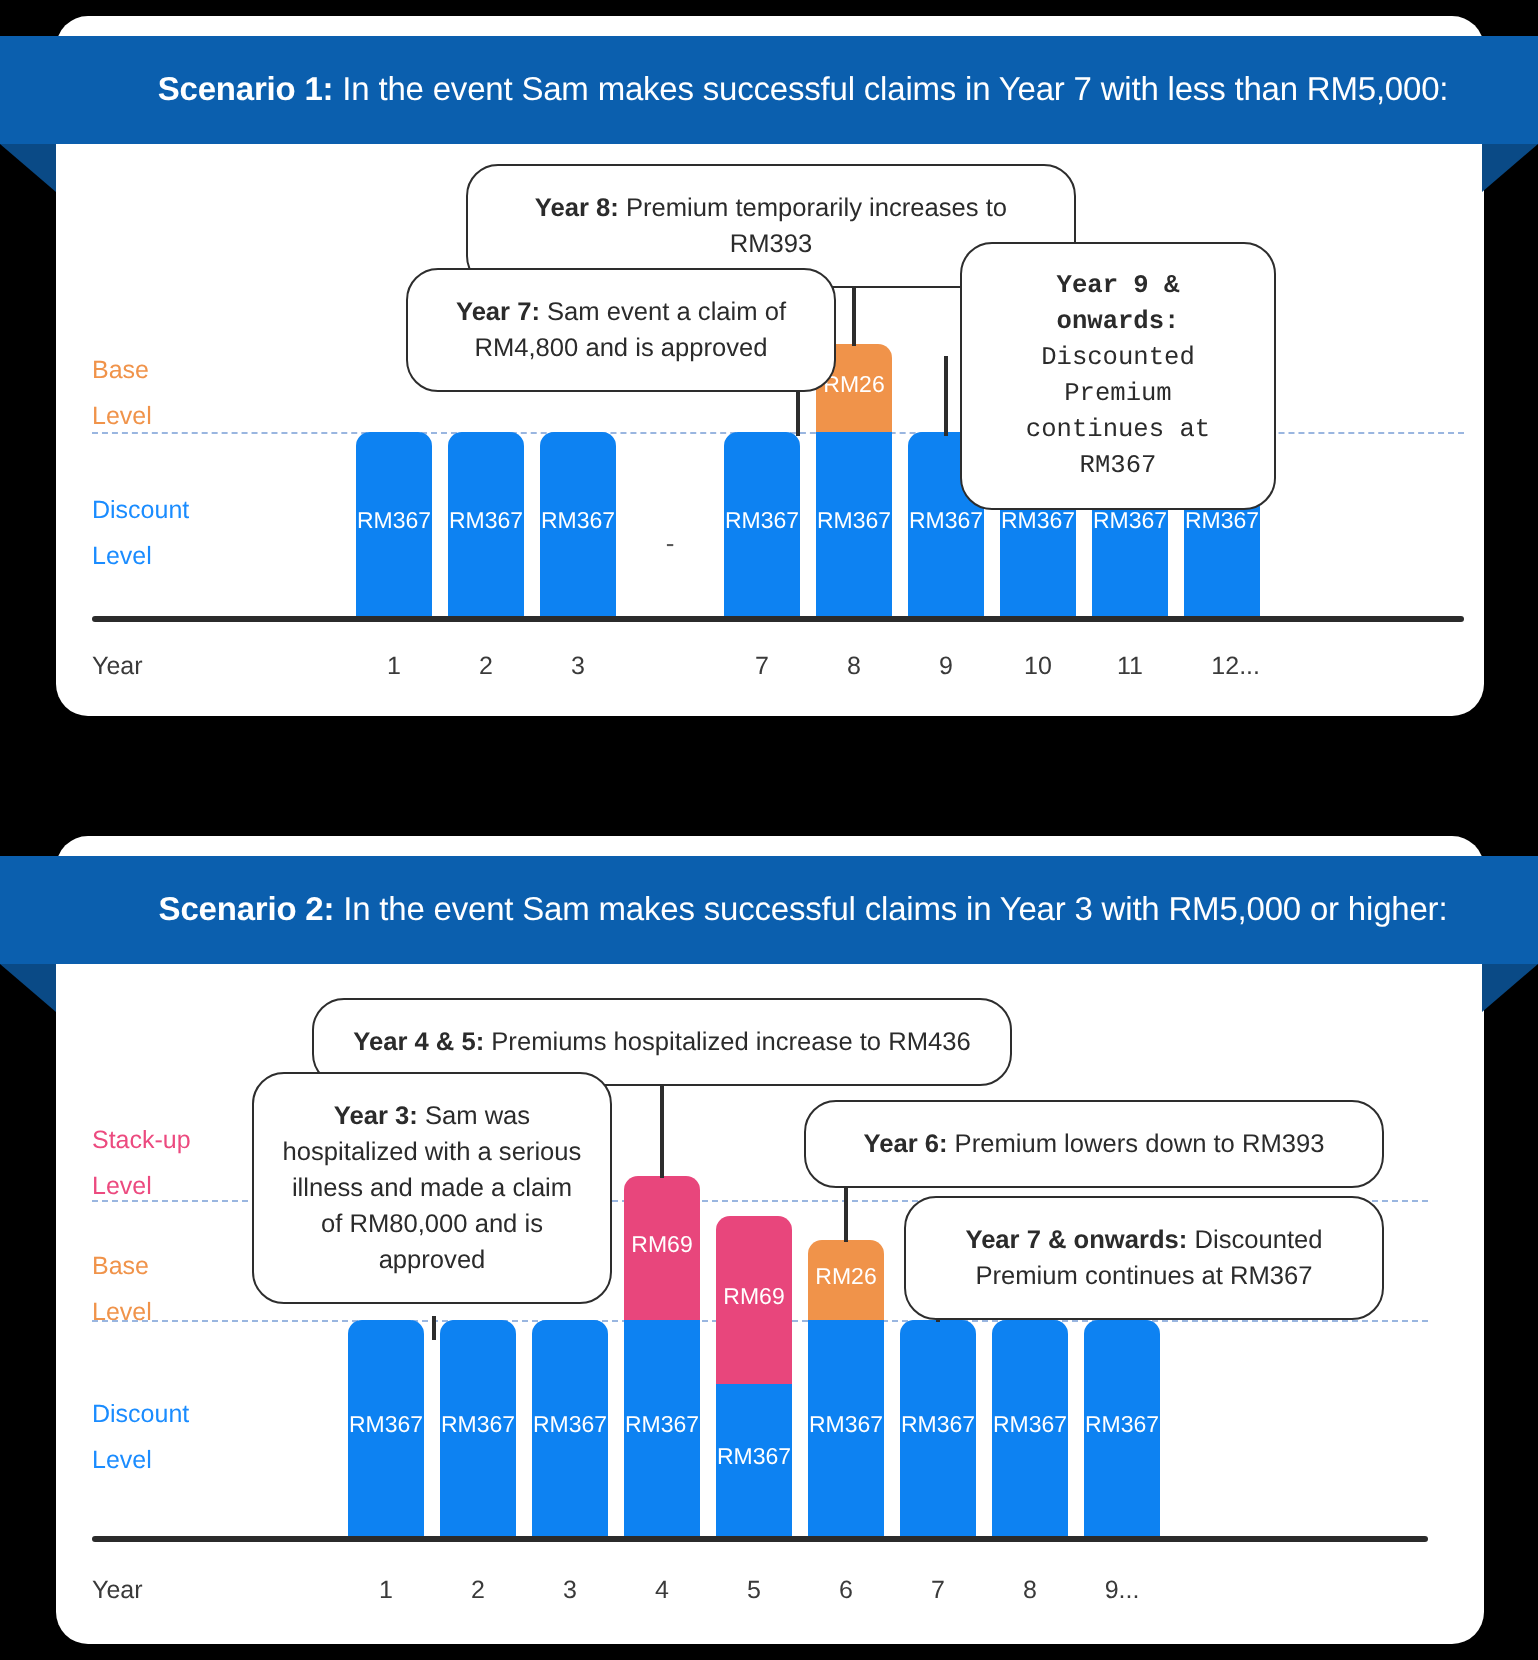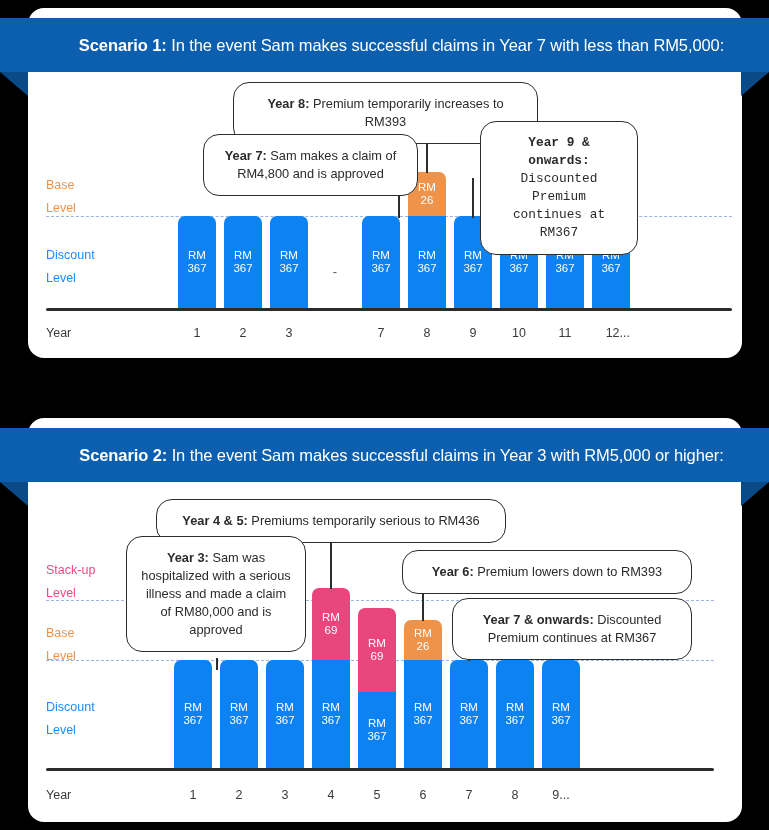--- a/index.html
+++ b/index.html
@@ -92,21 +92,21 @@
     position: absolute;
     font-size: 13px;
     color: #555;
     text-align: center;
   }
 
   
   .bar {
     position: absolute;
     display: flex;
-    flex-direction: column;
+    flex-direction: row;
     align-items: center;
     justify-content: center;
     color: #ffffff;
     font-size: 11.5px;
     line-height: 13.5px;
     text-align: center;
   }
   .bar.blue   { background: #0d82f2; }
   .bar.orange { background: #f0934a; }
   .bar.pink   { background: #e8467c; }
@@ -210,21 +210,21 @@
 
       <div class="leader" style="left:398px; top:105px; height:60px;"></div>
       <div class="leader" style="left:370px; top:178px; height:32px;"></div>
       <div class="leader" style="left:444px; top:170px; height:40px;"></div>
 
       <div class="callout" style="left:205px; top:74px; width:305px;">
         <b>Year 8:</b><span> Premium temporarily increases to RM393</span>
       </div>
 
       <div class="callout" style="left:175px; top:126px; width:215px;">
-        <b>Year 7:</b><span> Sam makes a claim of RM4,800 and is approved</span>
+        <b>Year 7:</b><span> Sam event a claim of RM4,800 and is approved</span>
       </div>
 
       <div class="callout" style="left:452px; top:113px; width:158px;font-family:Liberation Mono, monospace;">
         <b>Year 9 &amp; onwards:</b><span> Discounted Premium continues at RM367</span>
       </div>
 
     </div>
   </div>
 
   <div class="ribbon-wrap" id="ribbon1">
@@ -315,21 +315,21 @@
       <div class="year-tick" style="left:422px; top:370px; width:38px;">7</div>
       <div class="year-tick" style="left:468px; top:370px; width:38px;">8</div>
       <div class="year-tick" style="left:514px; top:370px; width:38px;">9...</div>
 
       <div class="leader" style="left:302px; top:113px; height:58px;"></div>
       <div class="leader" style="left:188px; top:240px; height:12px;"></div>
       <div class="leader" style="left:394px; top:171px; height:32px;"></div>
       <div class="leader" style="left:440px; top:225px; height:18px;"></div>
 
       <div class="callout" style="left:128px; top:81px; width:350px;">
-        <b>Year 4 &amp; 5:</b><span> Premiums temporarily serious to RM436</span>
+        <b>Year 4 &amp; 5:</b><span> Premiums hospitalized increase to RM436</span>
       </div>
 
       <div class="callout" style="left:98px; top:118px; width:180px;">
         <b>Year 3:</b><span> Sam was hospitalized with a serious illness and made a claim of RM80,000 and is approved</span>
       </div>
 
       <div class="callout" style="left:374px; top:132px; width:290px;">
         <b>Year 6:</b><span> Premium lowers down to RM393</span>
       </div>
 

